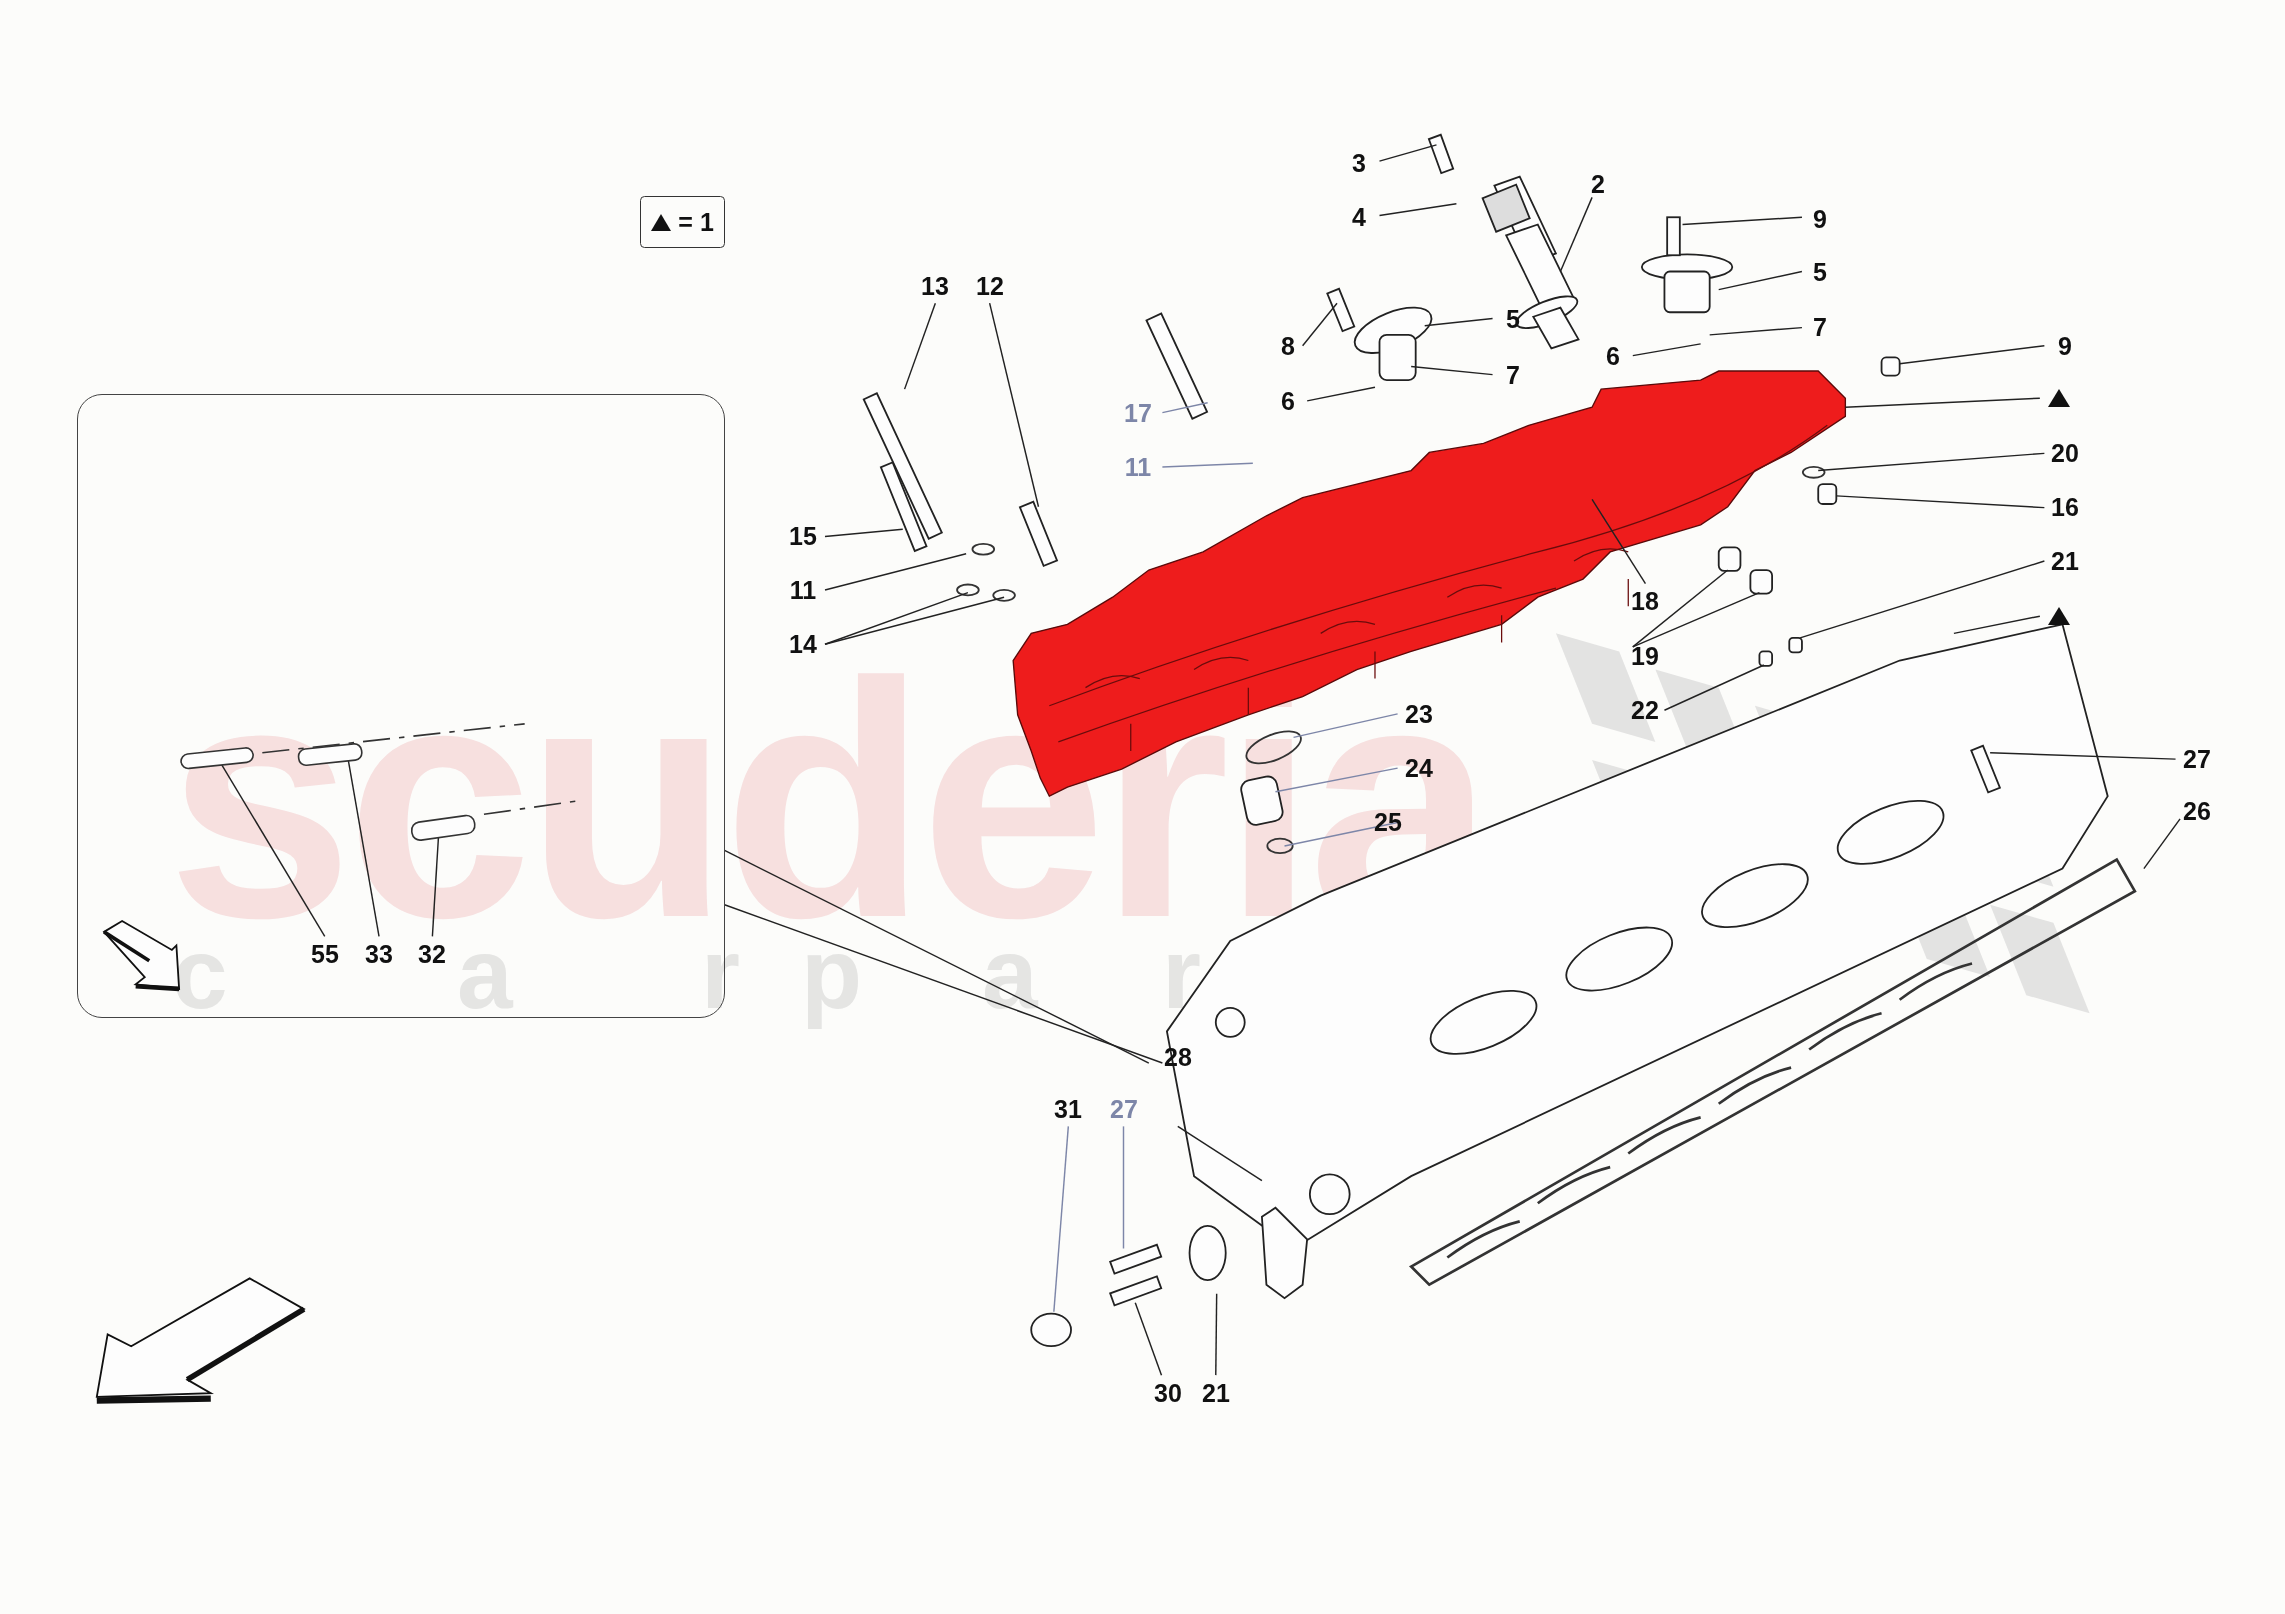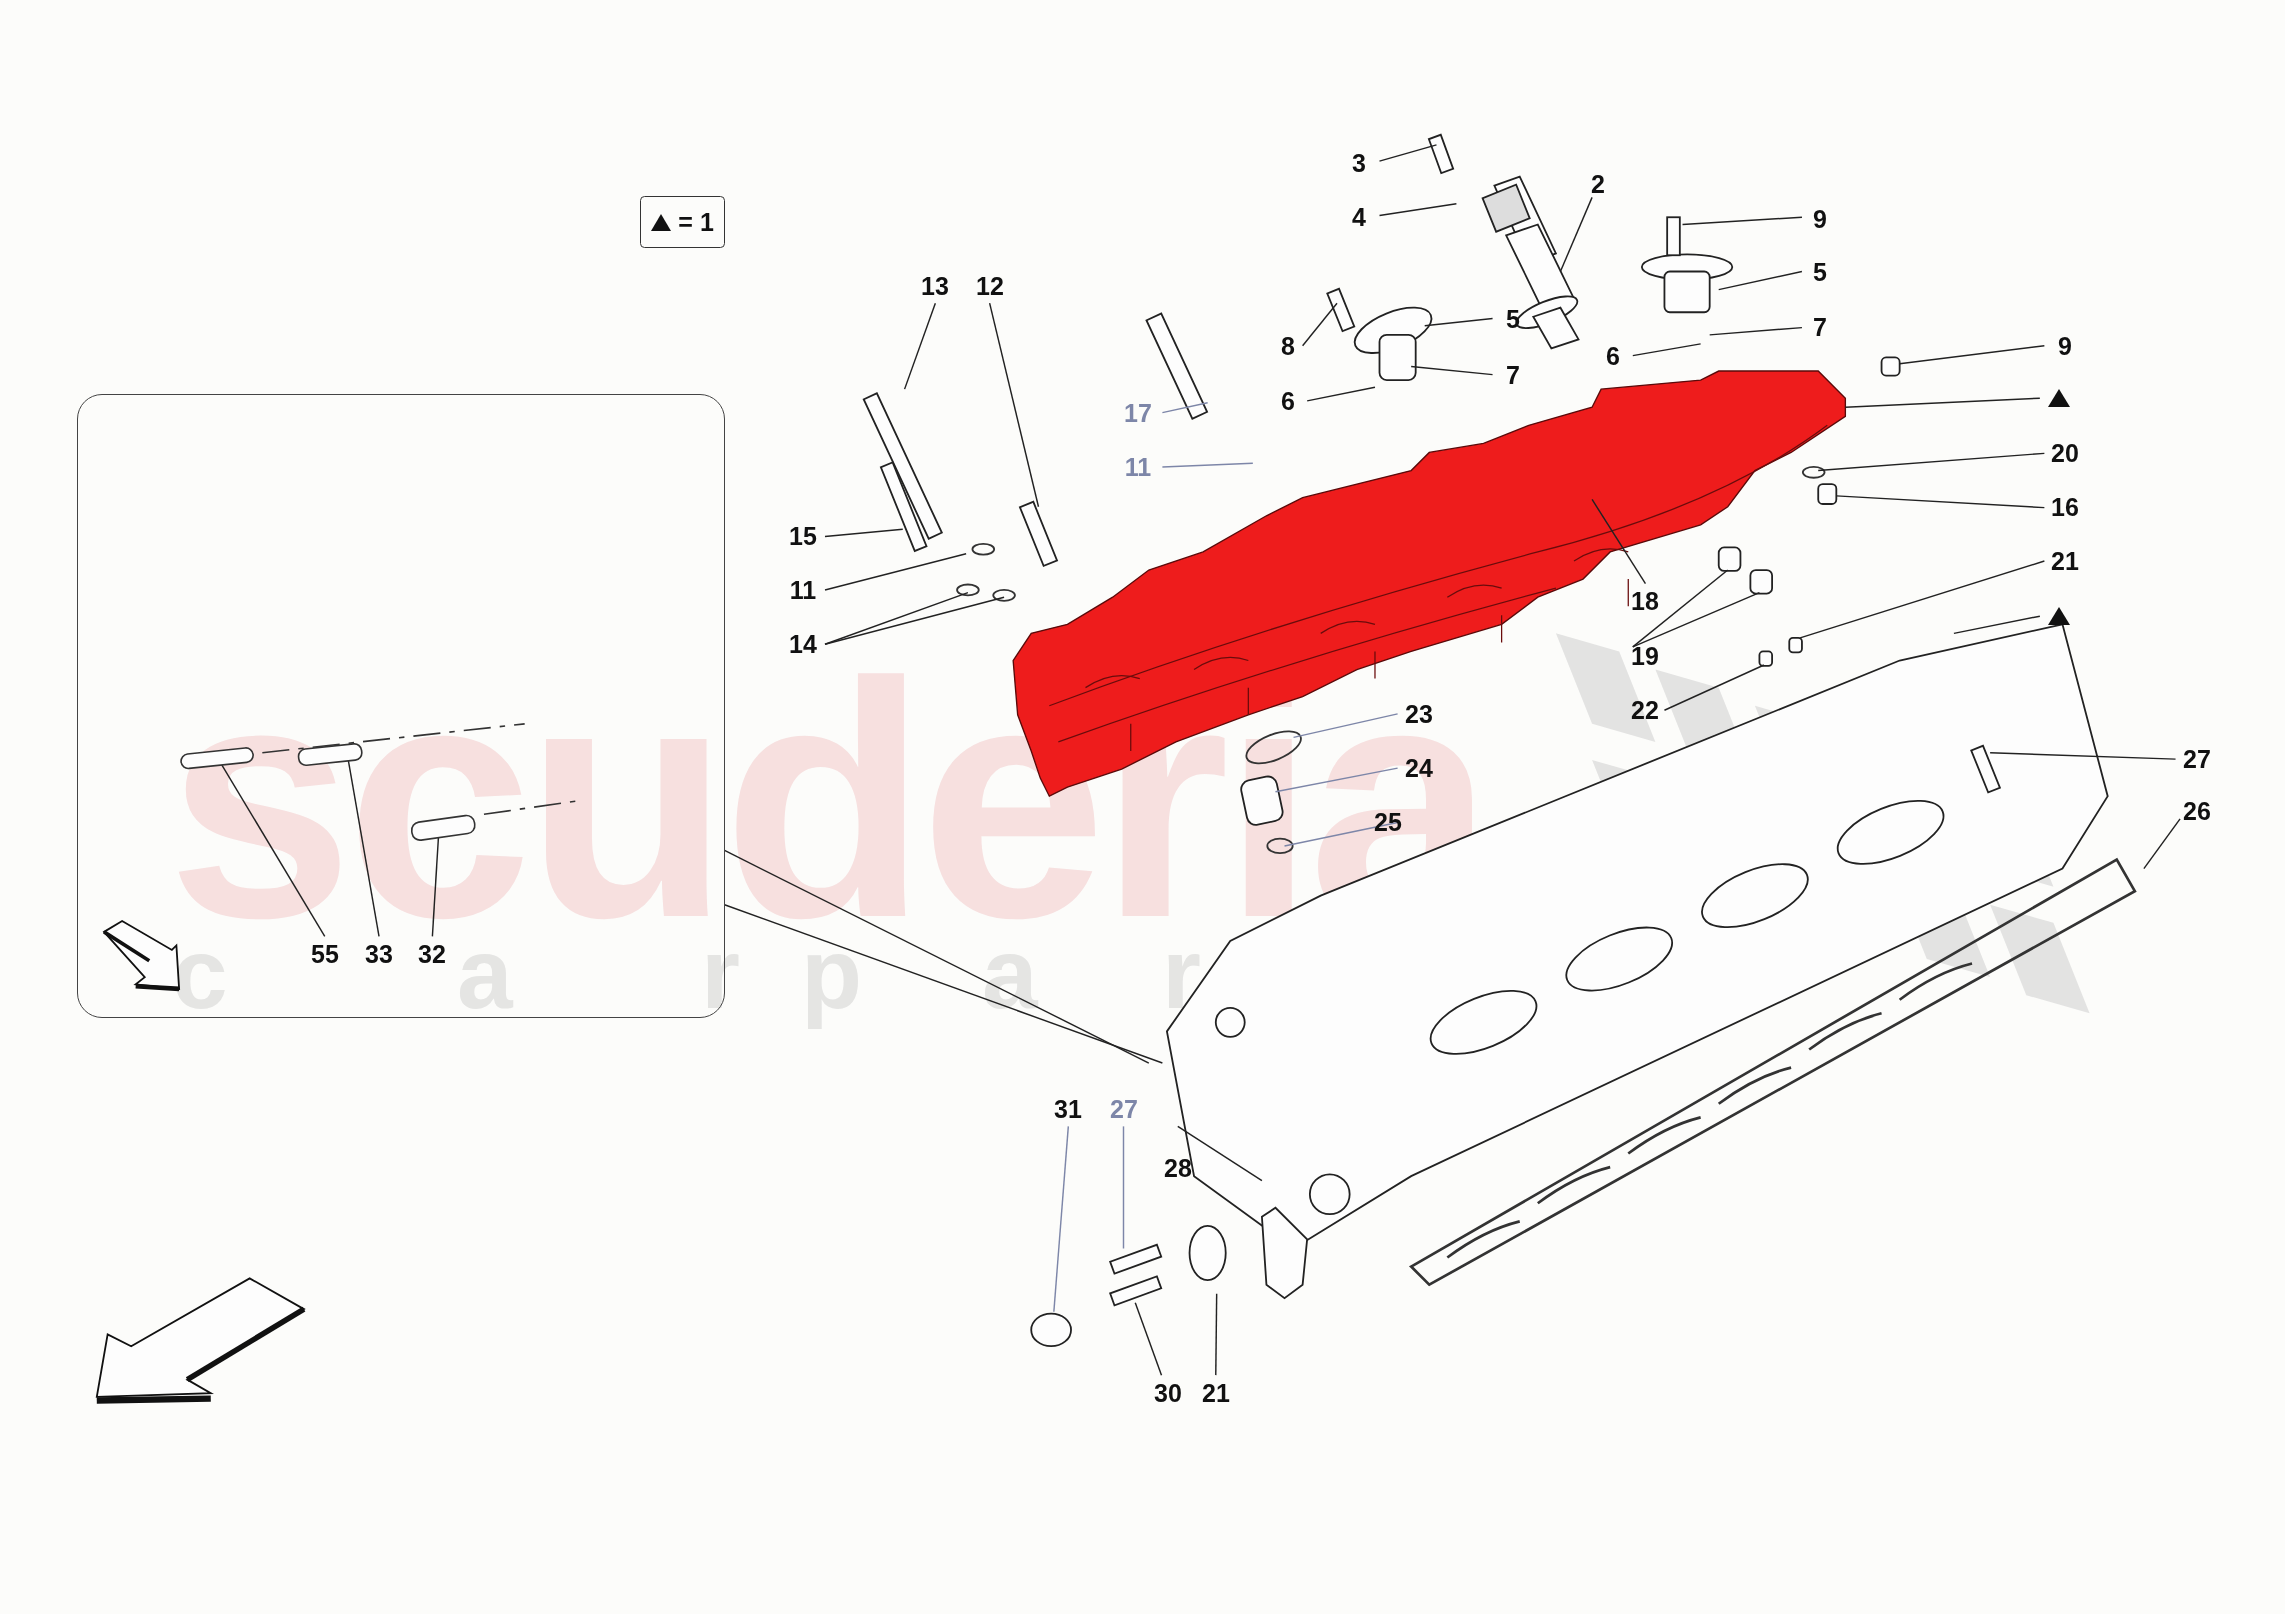--- a/index.html
+++ b/index.html
@@ -229,21 +229,21 @@
   <span class="lbl" style="left:1645px;top:601px">18</span>
   <span class="lbl" style="left:1645px;top:656px">19</span>
   <span class="lbl" style="left:1645px;top:710px">22</span>
   <span class="lbl" style="left:1419px;top:714px">23</span>
   <span class="lbl" style="left:1419px;top:768px">24</span>
   <span class="lbl" style="left:1388px;top:822px">25</span>
   <span class="lbl" style="left:2197px;top:759px">27</span>
   <span class="lbl" style="left:2197px;top:811px">26</span>
   <span class="lbl" style="left:1068px;top:1109px">31</span>
   <span class="lbl blue" style="left:1124px;top:1109px">27</span>
-  <span class="lbl" style="left:1178px;top:1168px">28</span>
+  <span class="lbl" style="left:1178px;top:1057px">28</span>
   <span class="lbl" style="left:1168px;top:1393px">30</span>
   <span class="lbl" style="left:1216px;top:1393px">21</span>
   <span class="lbl" style="left:325px;top:954px">55</span>
   <span class="lbl" style="left:379px;top:954px">33</span>
   <span class="lbl" style="left:432px;top:954px">32</span>
 
 </div>
 
 
 </body></html>

